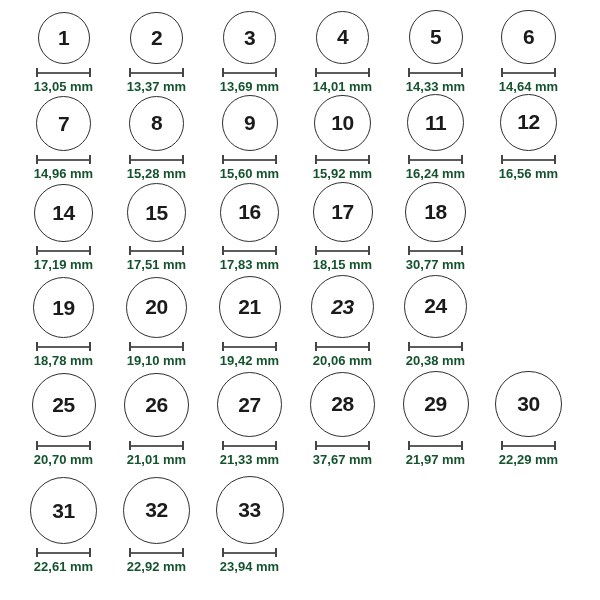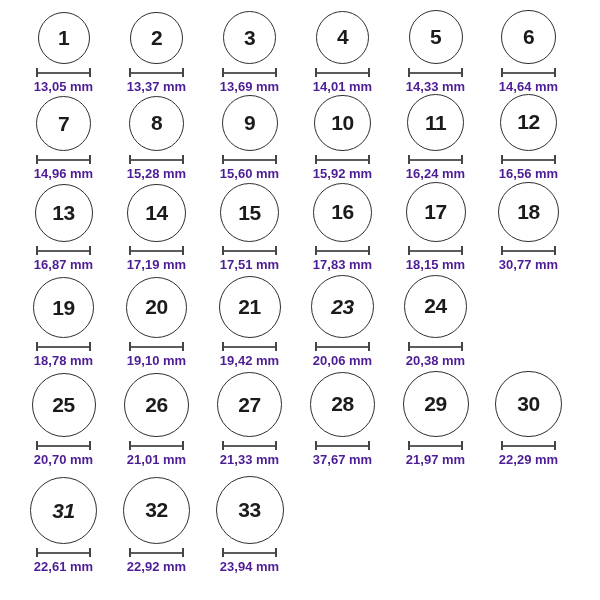--- a/index.html
+++ b/index.html
@@ -58,21 +58,21 @@
   }
   .mline {
     width: 100%;
     height: 2px;
     background: #5c5c5c;
   }
   .dlabel {
     margin-top: 2px;
     font-weight: bold;
     font-size: 13px;
-    color: #4c1d95;
+    color: #14532d;
     white-space: nowrap;
   }
 </style>
 </head>
 <body style="background: rgb(255, 255, 255);">
 
 <div id="chart">
     <div class="row" style="height: 86px;">
       <div class="cell">
     <div class="circle" style="width: 52px; height: 52px;">
@@ -180,29 +180,20 @@
       <span class="num">12</span>
     </div>
     <div class="measure">
       <div class="mline"></div>
     </div>
     <div class="dlabel">16,56 mm</div>
   </div>
     </div>
     <div class="row" style="height: 91px;">
       <div class="cell">
-    <div class="circle" style="width: 58px; height: 58px;">
-      <span class="num">13</span>
-    </div>
-    <div class="measure">
-      <div class="mline"></div>
-    </div>
-    <div class="dlabel">16,87 mm</div>
-  </div>
-      <div class="cell">
     <div class="circle" style="width: 58.5px; height: 58.5px;">
       <span class="num">14</span>
     </div>
     <div class="measure">
       <div class="mline"></div>
     </div>
     <div class="dlabel">17,19 mm</div>
   </div>
       <div class="cell">
     <div class="circle" style="width: 59px; height: 59px;">
@@ -339,21 +330,21 @@
       <span class="num">30</span>
     </div>
     <div class="measure">
       <div class="mline"></div>
     </div>
     <div class="dlabel">22,29 mm</div>
   </div>
     </div>
     <div class="row" style="height: 107px;">
       <div class="cell">
-    <div class="circle" style="width: 67px; height: 67px; font-style: italic;">
+    <div class="circle" style="width: 67px; height: 67px;">
       <span class="num">31</span>
     </div>
     <div class="measure">
       <div class="mline"></div>
     </div>
     <div class="dlabel">22,61 mm</div>
   </div>
       <div class="cell">
     <div class="circle" style="width: 67.5px; height: 67.5px;">
       <span class="num">32</span>

